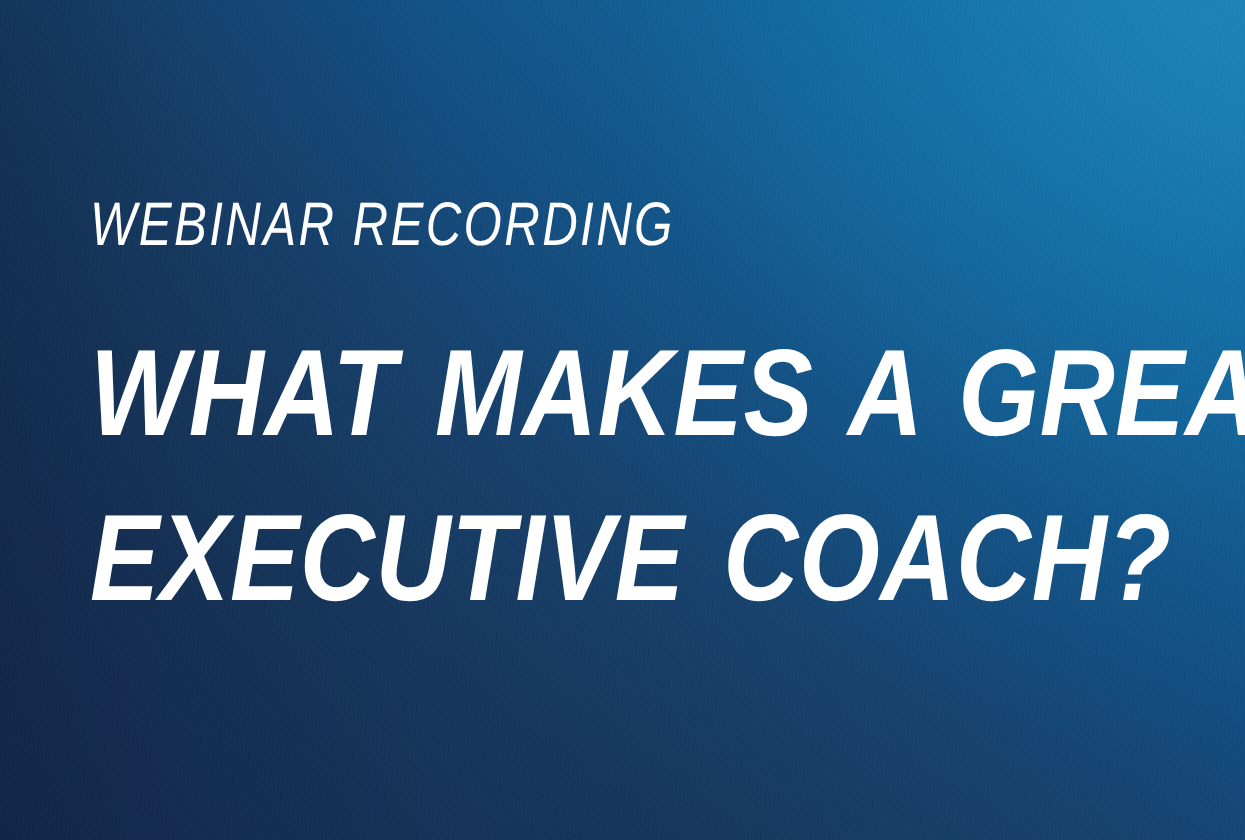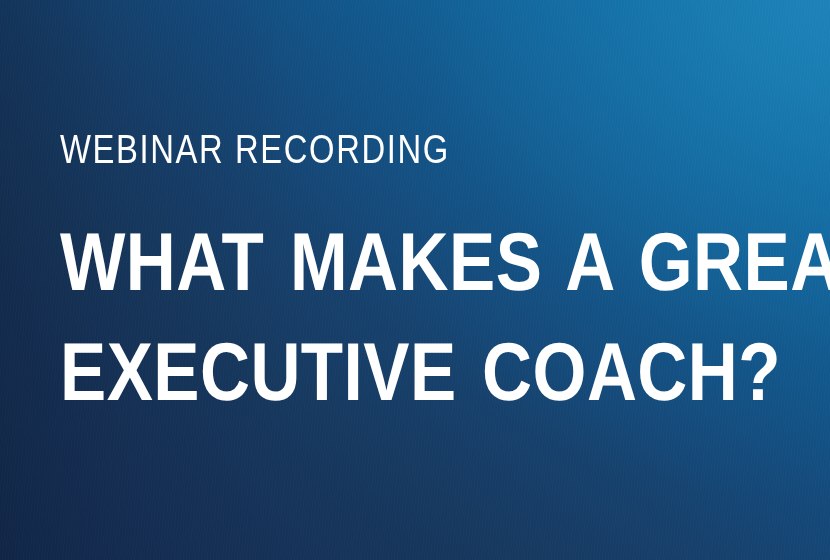--- a/index.html
+++ b/index.html
@@ -24,20 +24,21 @@
       linear-gradient(37deg,
         #142c52 0%,
         #163258 18%,
         #17395f 33%,
         #17406b 46%,
         #144c7e 60%,
         #11598e 72%,
         #0f679f 84%,
         #1073ab 93%,
         #1a7cb4 100%);
+    font-style: italic;
   }
 
   
   #promo-card .glow {
     position: absolute;
     inset: 0;
     background: radial-gradient(118% 150% at 100% 0%,
                 rgba(30,133,186,0.92) 0%,
                 rgba(25,120,175,0.62) 22%,
                 rgba(20,100,155,0.32) 42%,

